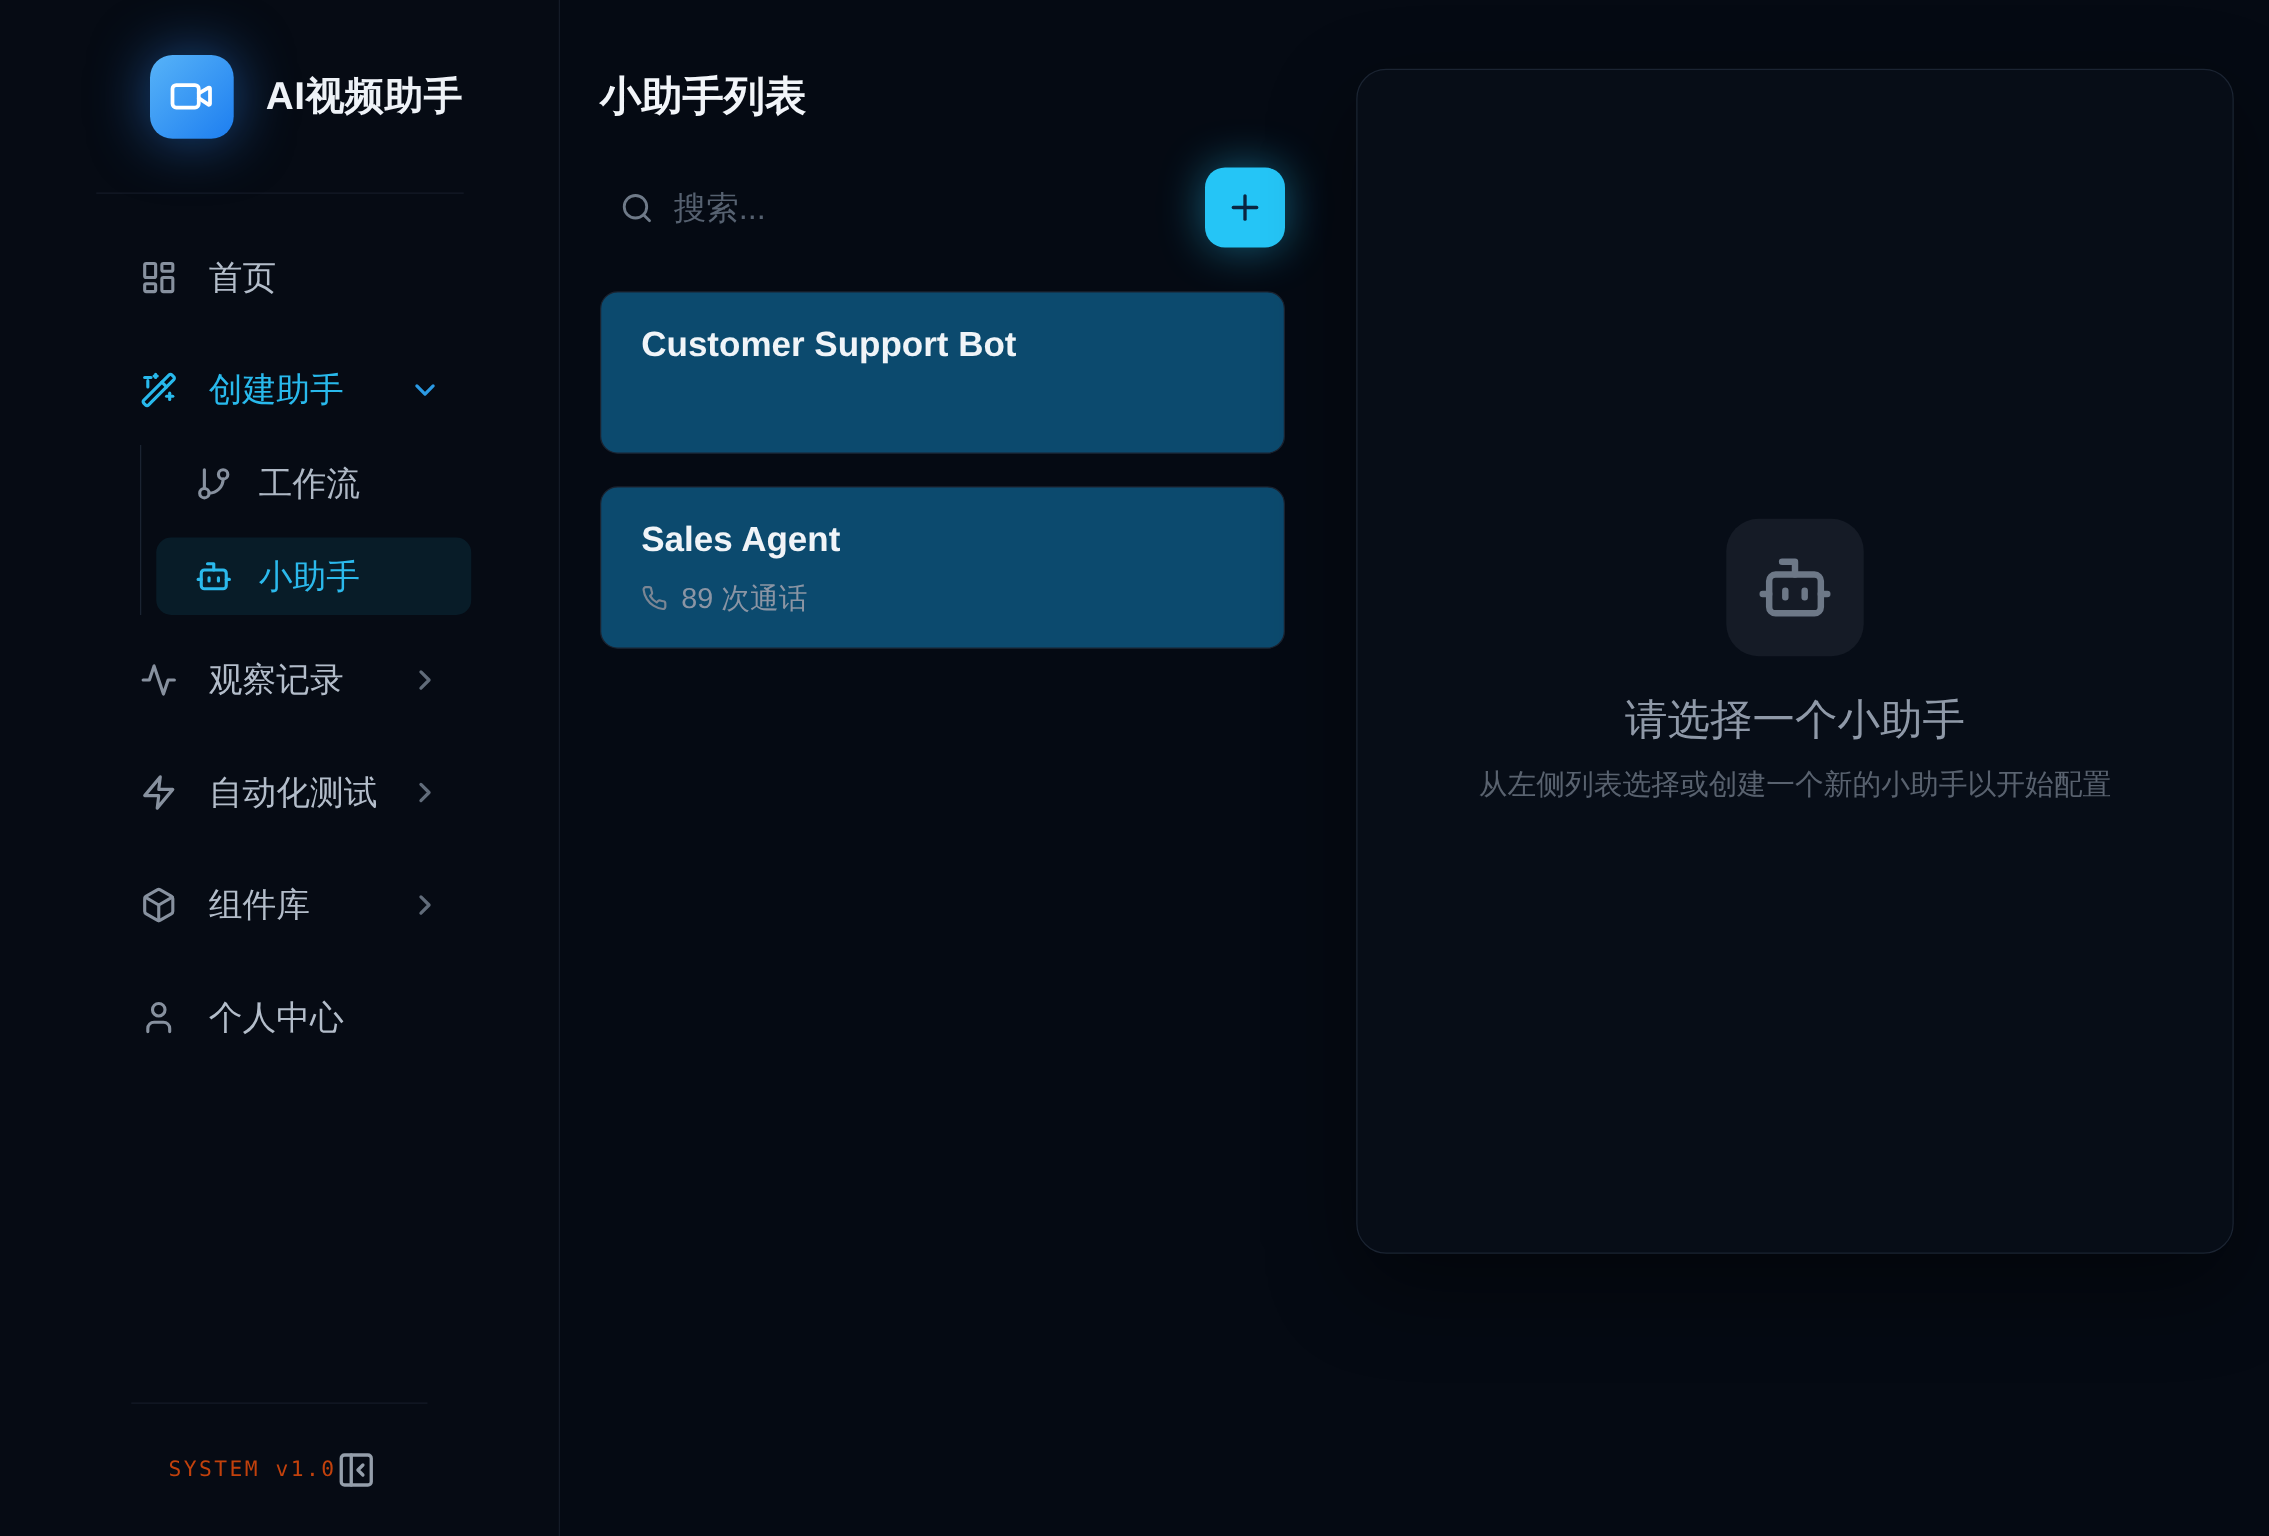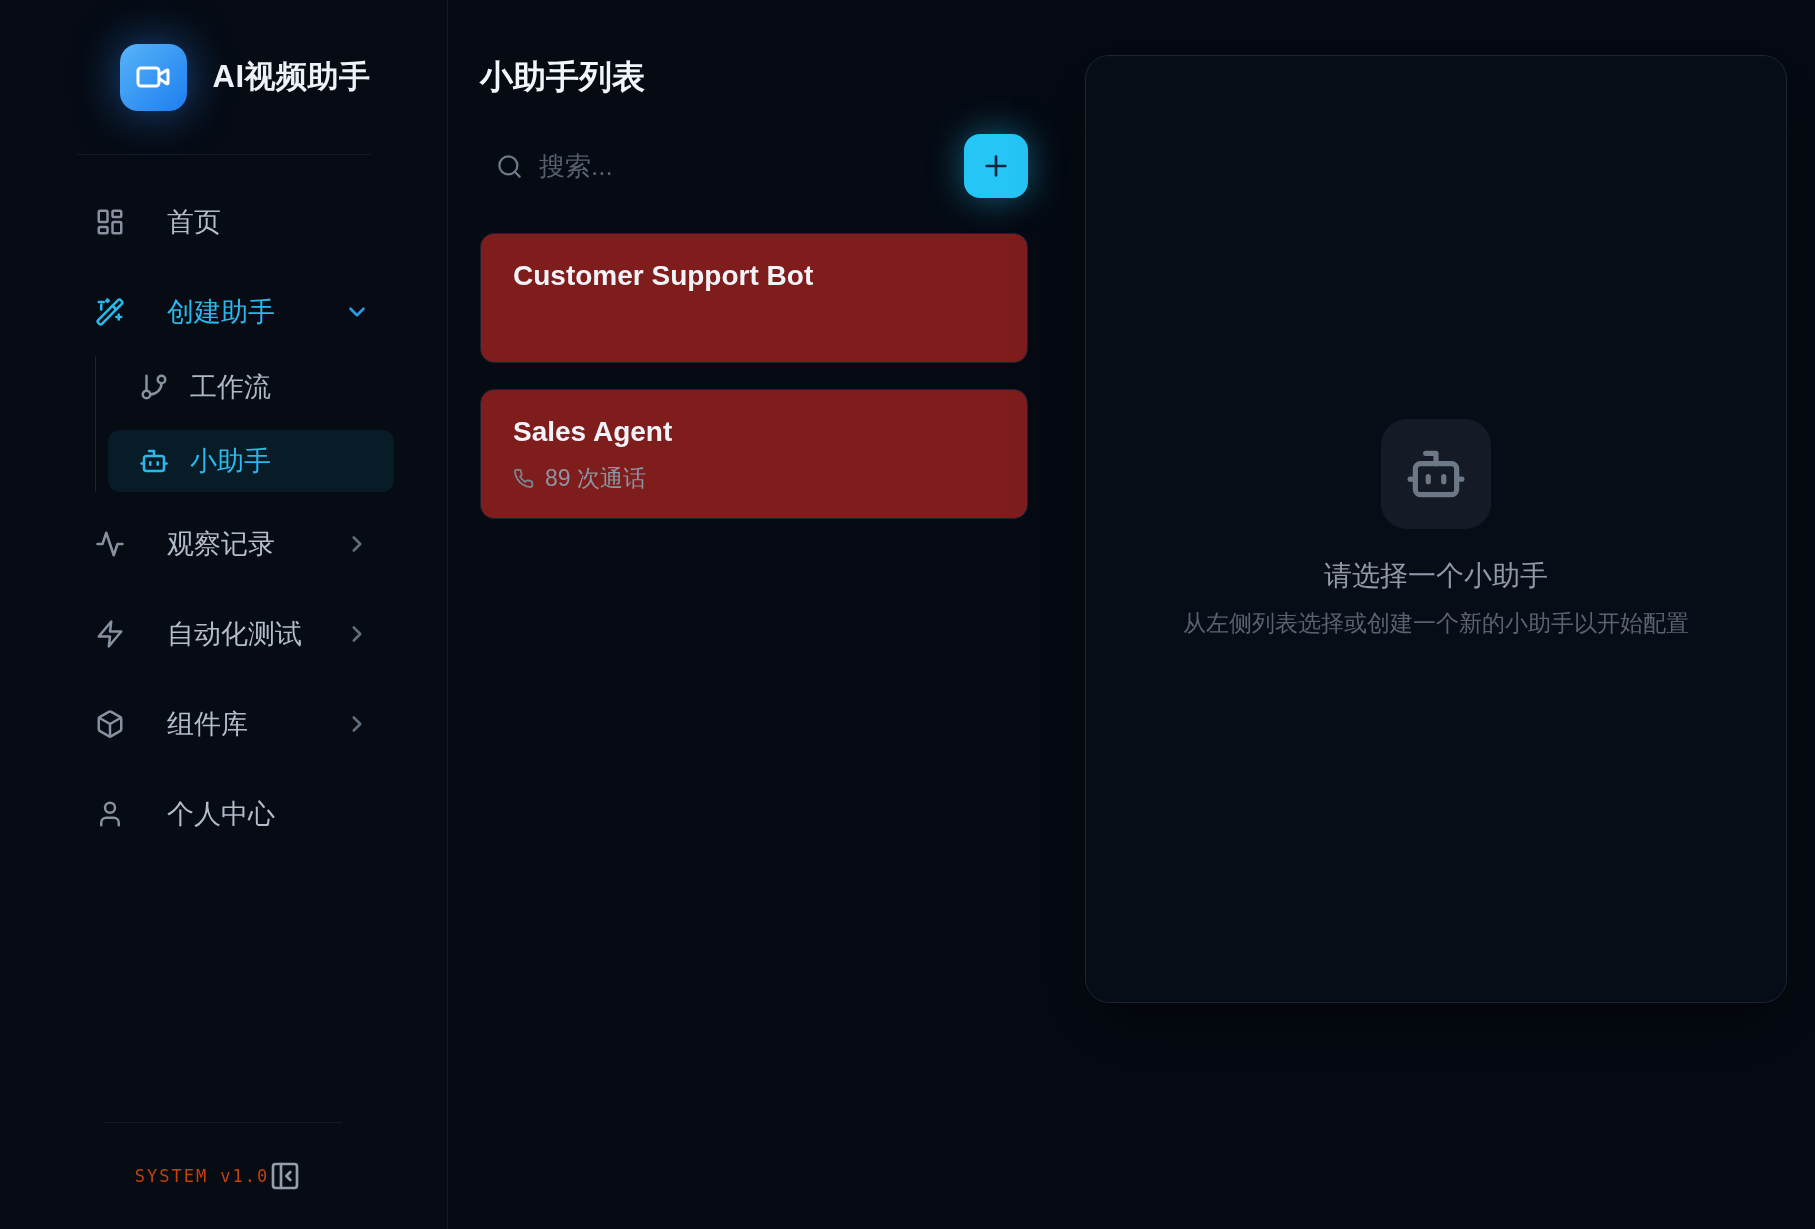--- a/index.html
+++ b/index.html
@@ -32,21 +32,21 @@
     box-shadow:0 0 46px rgba(45,140,250,.5);
     display:flex; align-items:center; justify-content:center;
     color:#ffffff;
   }
   .app-title { font-size:31px; font-weight:700; color:#eef2f7; letter-spacing:.5px; }
 
   .nav { flex:1; padding:43px 16px 0; }
   .nav-item {
     height:48px; border-radius:12px;
     display:flex; align-items:center;
-    padding:0 24px 0 42px; gap:42px;
+    padding:0 24px 0 42px; gap:25px;
     margin-bottom:42px;
     font-size:27px; color:#b3bdca; cursor:pointer;
   }
   .nav-item .icon { width:30px; height:30px; color:#87919f; flex:none; }
   .nav-item .chev { margin-left:auto; width:26px; height:26px; color:#616c7a; flex:none; }
   .nav-item.accent, .nav-item.accent .icon { color:#28b9ec; }
   .nav-item.accent .chev { color:#2b9ae4; }
 
   .submenu {
     margin:-22px 0 28px 42px;
@@ -95,42 +95,42 @@
   .add-btn {
     width:64px; height:64px; border-radius:16px; border:none;
     background:#25c5f6;
     box-shadow:0 0 36px rgba(37,197,246,.45);
     display:flex; align-items:center; justify-content:center;
     cursor:pointer; color:#0a2540; flex:none;
   }
   .cards { margin-top:34px; display:flex; flex-direction:column; gap:26px; }
   .assistant-card {
     height:130px; border-radius:14px;
-    border:1px solid #1b2330; background:#7f1d1d;
+    border:1px solid #1b2330; background:#0c4a6e;
     padding:26px 32px; cursor:pointer;
   }
   .card-title { font-size:28px; font-weight:700; color:#f0f4f8; }
   .card-sub { margin-top:15px; display:flex; align-items:center; gap:11px; font-size:23px; color:#8b95a4; }
   .card-sub .icon { width:21px; height:21px; color:#7b8694; flex:none; }
 
   
   .detail-card {
     flex:1; height:948px;
     margin:55px 28px 0 25px;
     border:1px solid #1b2432; border-radius:24px;
     background:#070d17;
     box-shadow:0 26px 70px rgba(0,0,0,.45);
     display:flex; flex-direction:column; align-items:center; justify-content:center;
   }
   .bot-badge {
     width:110px; height:110px; border-radius:26px;
     background:#151b26; color:#6d7887;
     display:flex; align-items:center; justify-content:center;
   }
-  .empty-title { margin-top:28px; font-size:28px; color:#8f99a8; }
+  .empty-title { margin-top:28px; font-size:34px; color:#8f99a8; }
   .empty-sub { margin-top:13px; font-size:23px; color:#59626f; }
 </style>
 </head>
 <body>
 
 <aside class="sidebar">
 
   <div class="sidebar-header">
     <div class="logo-badge">
       <span>

